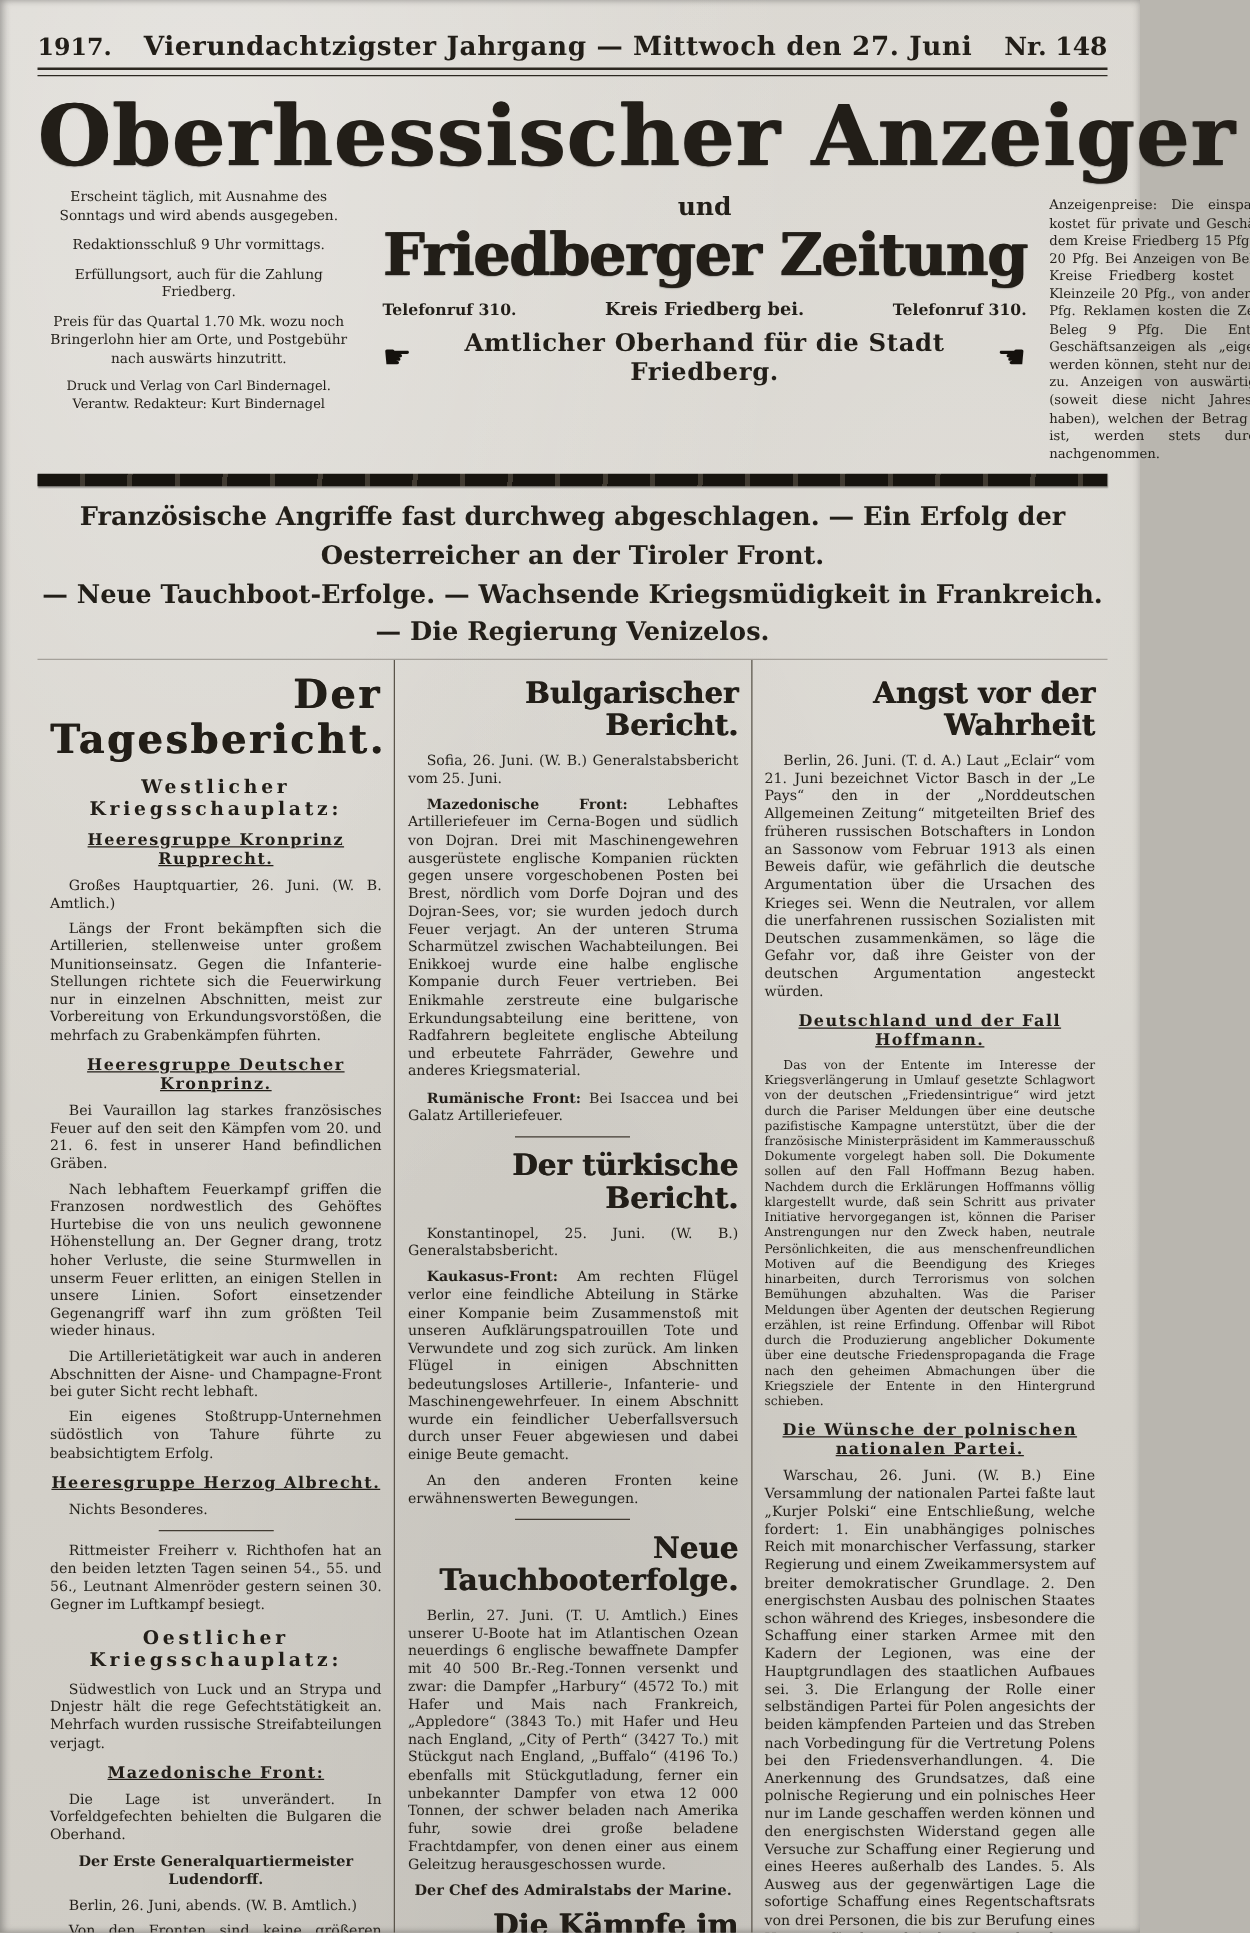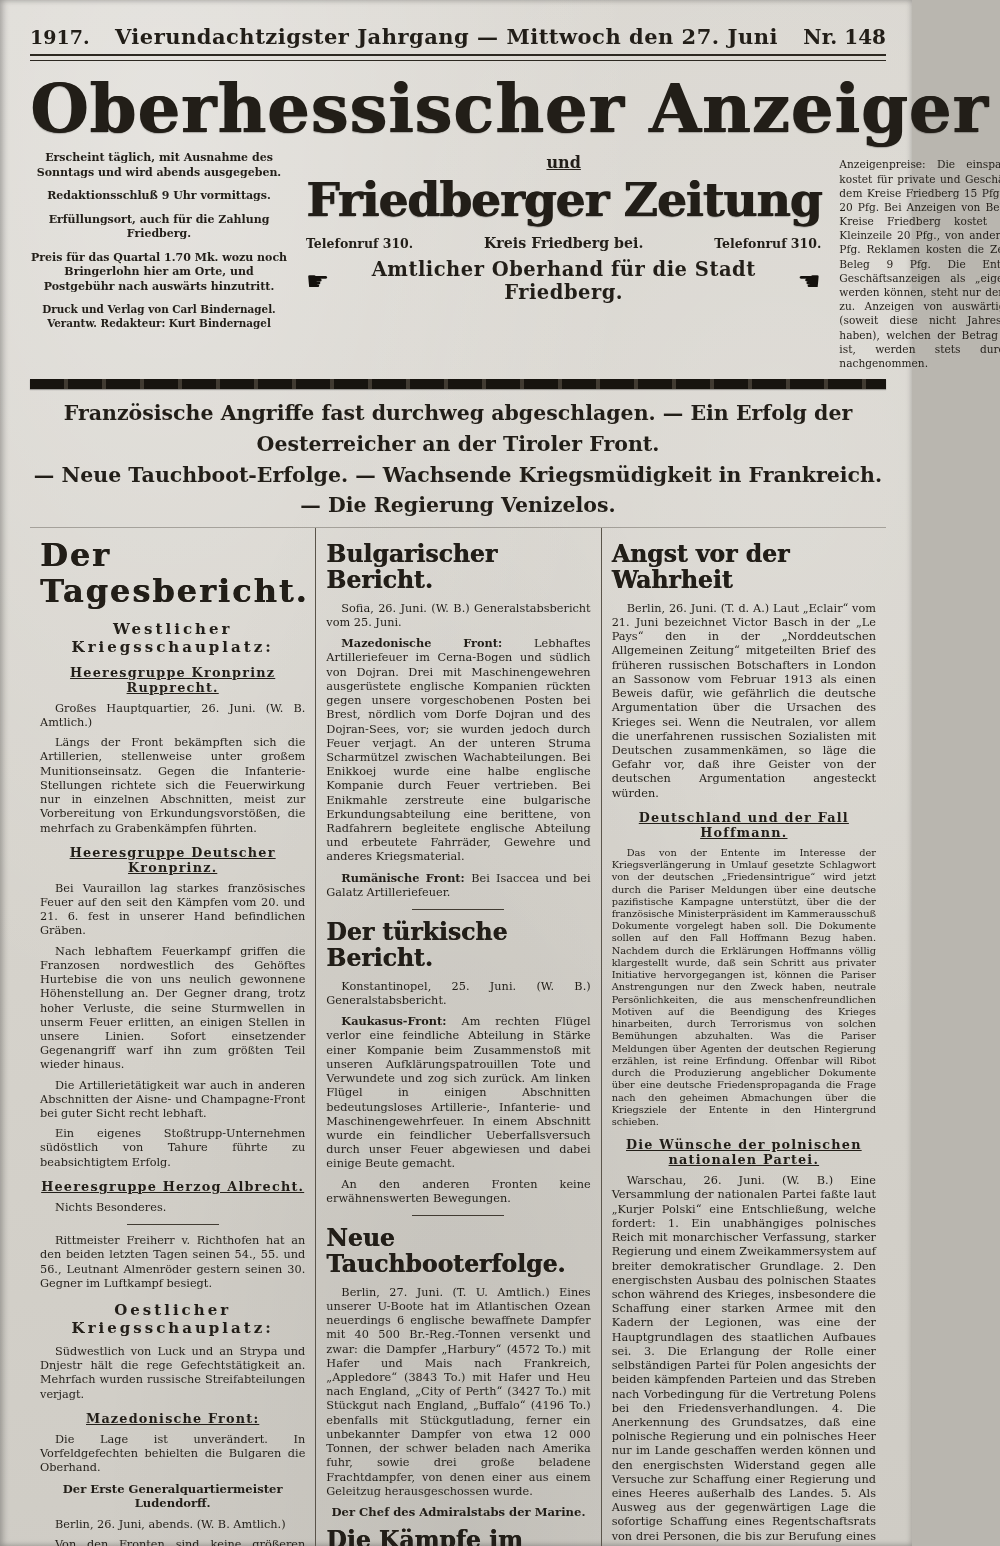--- a/index.html
+++ b/index.html
@@ -24,24 +24,24 @@
   .topbar .nr{font-size:20px;}
   .rule-double{height:4px;border-top:2px solid #2c2821;border-bottom:1px solid #2c2821;margin-top:5px;}
   
   .mast-title{
     font-size:67px;font-weight:bold;text-align:center;line-height:1.02;
     letter-spacing:1px;margin-top:14px;
     text-shadow:1px 0 0 currentColor, 0 1px 1px rgba(0,0,0,.25);
     white-space:nowrap;
   }
   .mast-grid{display:grid;grid-template-columns:258px 1fr 250px;column-gap:18px;margin-top:8px;align-items:start;}
-  .mast-left p{font-size:11px;line-height:1.32;margin:0 0 9px;text-align:center;font-weight:bold;}
+  .mast-left p{font-size:11px;line-height:1.32;margin:0 0 9px;text-align:center;font-weight:normal;}
   .mast-left .tiny{font-size:10.4px;}
   .mast-center{text-align:center;}
-  .und{font-size:16px;font-weight:bold;margin-top:2px;text-decoration:underline;}
+  .und{font-size:20px;font-weight:bold;margin-top:2px;}
   .fz-title{
     font-size:47px;font-weight:bold;line-height:1.0;margin:4px 0 12px;
     text-shadow:1px 0 0 currentColor, 0 1px 1px rgba(0,0,0,.25);white-space:nowrap;letter-spacing:-1px;
   }
   .supplement{font-weight:bold;font-size:14.2px;line-height:1.3;}
   .phones{display:flex;justify-content:space-between;align-items:baseline;font-weight:bold;margin-top:1px;}
   .phones .tel{font-size:12.5px;}
   .phones .mid{font-size:14.2px;}
   .official{display:flex;justify-content:center;gap:16px;align-items:center;font-weight:bold;font-size:19.5px;margin-top:7px;letter-spacing:.5px;}
   .hand-big{font-family:"DejaVu Sans",sans-serif;font-size:26px;color:#14110d;line-height:1;}
@@ -49,21 +49,21 @@
   .heavy-bar{height:10px;margin-top:9px;background:repeating-linear-gradient(92deg,#17140f 0 34px,#413b32 34px 38px);box-shadow:0 1px 1px rgba(0,0,0,.3);}
   
   .banner{font-size:20.5px;font-weight:bold;text-align:center;line-height:1.5;margin:9px 0 6px;}
   
   .columns{display:grid;grid-template-columns:1fr 1fr 1fr;border-top:1px solid rgba(60,54,45,.35);}
   .col{padding:8px 10px 0 10px;min-width:0;}
   .col + .col{border-left:1px solid #5a544a;}
   .blk{margin:0 0 6px;}
   .p{font-size:11.3px;line-height:1.26;text-align:justify;text-indent:15px;}
   .p.small{font-size:9.8px;line-height:1.25;}
-  .h1{font-size:23.5px;font-weight:bold;text-align:left;line-height:1.12;margin:5px 0 8px;text-shadow:.5px 0 0 currentColor;}
+  .h1{font-size:23.5px;font-weight:bold;text-align:right;line-height:1.12;margin:5px 0 8px;text-shadow:.5px 0 0 currentColor;}
   .h1.xl{font-size:32px;letter-spacing:2px;margin-top:2px;}
   .h2{font-size:15px;font-weight:bold;text-align:center;letter-spacing:3px;margin:10px 0 8px;}
   .h3{font-size:12.8px;font-weight:bold;text-align:center;letter-spacing:1.2px;margin:9px 0 7px;text-decoration:underline;}
   .sig{font-size:11.6px;font-weight:bold;text-align:center;margin:3px 0 8px;}
   .div-rule{display:flex;justify-content:center;margin:9px 0;}
   .div-rule span{width:92px;border-top:1px solid #413b32;}
 </style>
 </head>
 <body>
 

